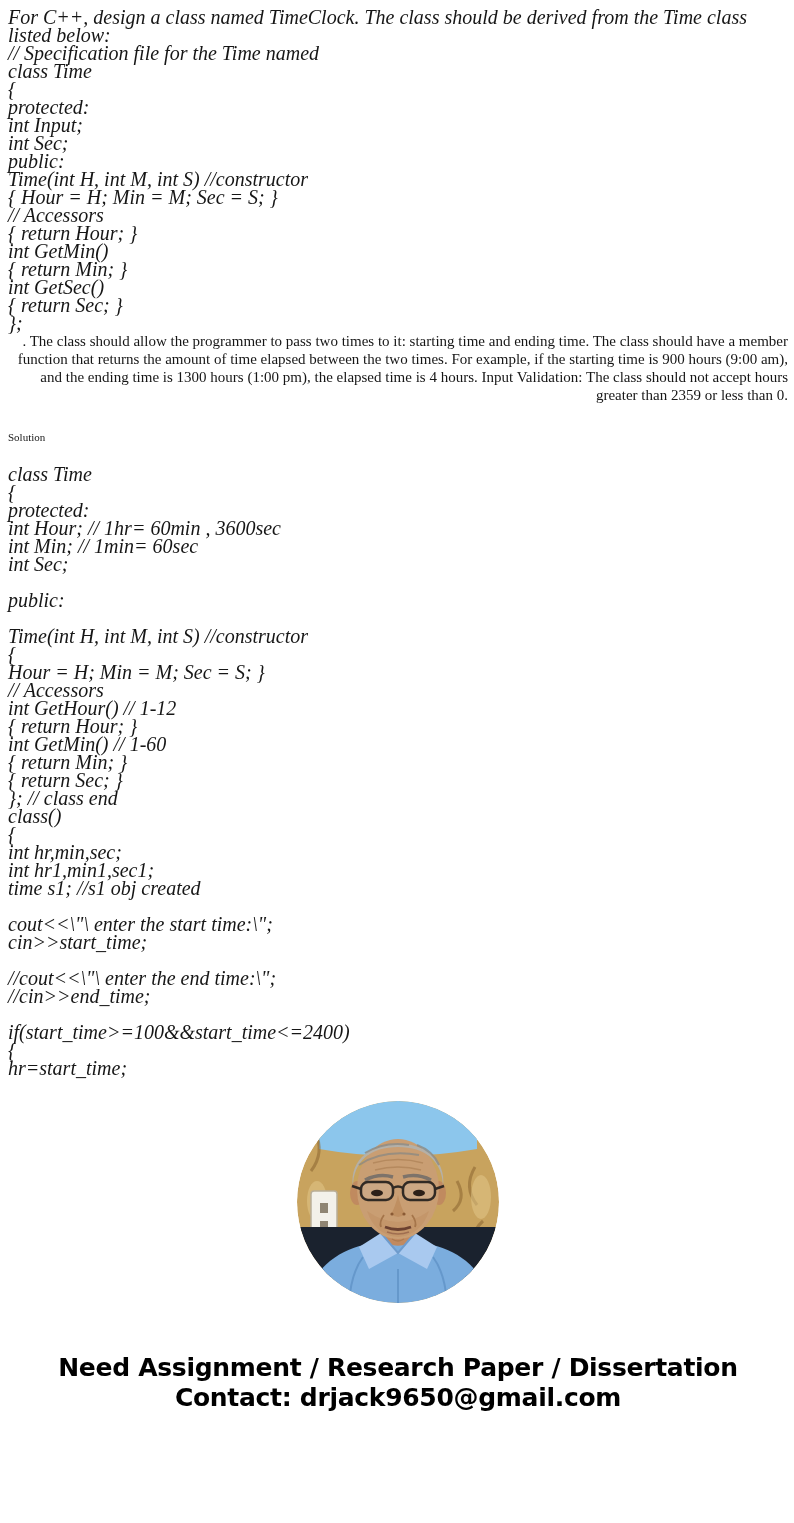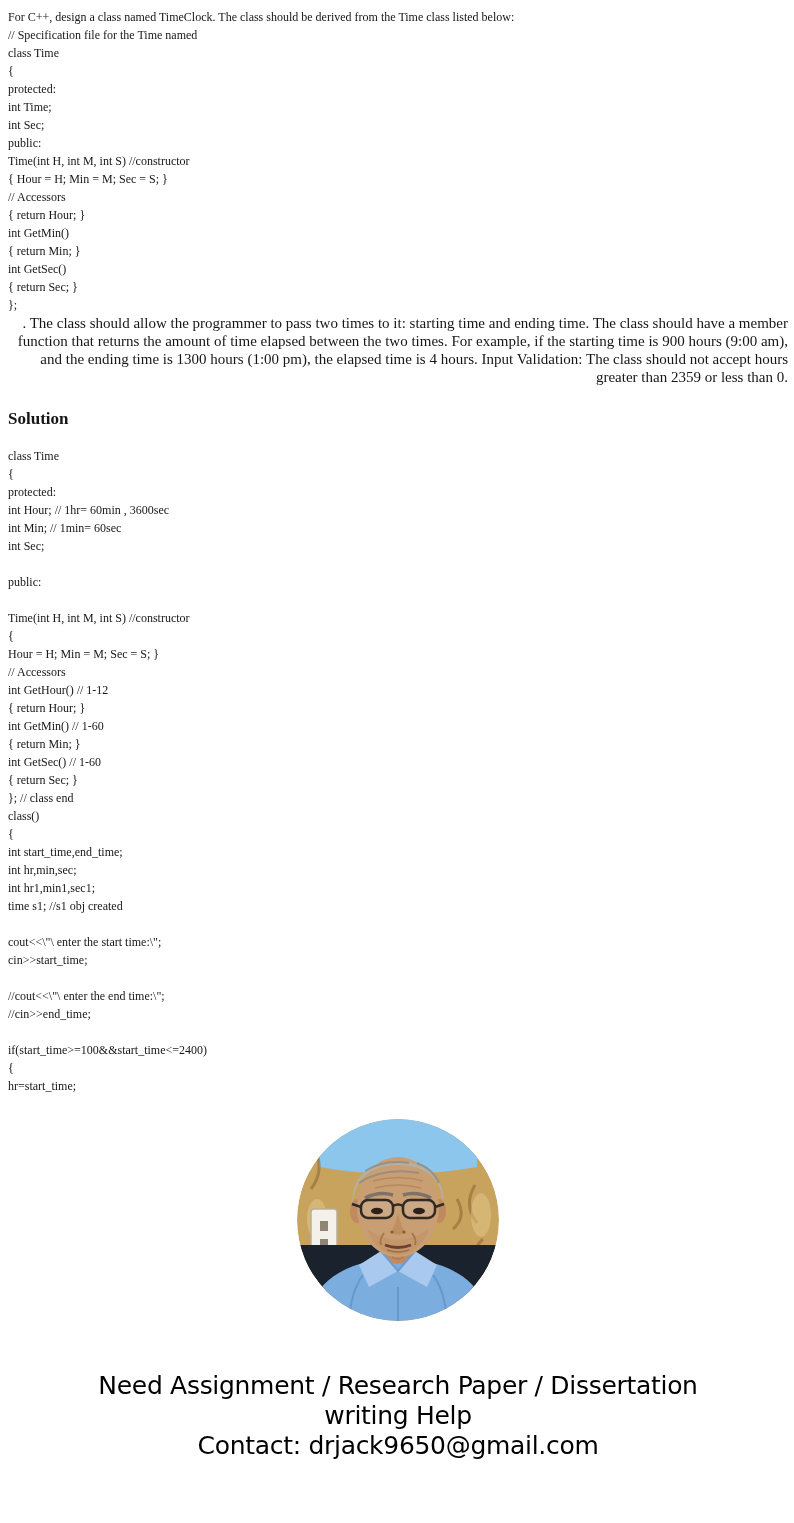--- a/index.html
+++ b/index.html
@@ -7,74 +7,75 @@
   body {
     width: 794px;
     height: 1523px;
     background: #ffffff;
     font-family: "Liberation Serif", serif;
     color: #161616;
     overflow: hidden;
   }
   .doc { padding: 8px 6px 0 8px; }
   .tline {
-    font-size: 12px;
+    font-size: 20px;
     line-height: 18px;
     min-height: 18px;
     white-space: pre-wrap;
+    font-style: italic;
   }
   .para {
     font-size: 15px;
     line-height: 18px;
     width: 780px;
     text-align: right;
   }
   .heading {
-    font-weight: bold;
-    font-size: 17px;
+    font-weight: normal;
+    font-size: 11px;
     line-height: 20px;
     margin-top: 23px;
     margin-bottom: 18px;
   }
   .avatar-wrap {
     margin-top: 24px;
     display: flex;
     justify-content: center;
   }
   .avatar-circle {
     width: 202px;
     height: 202px;
     border-radius: 50%;
     overflow: hidden;
     display: block;
   }
   .footer {
     margin-top: 50px;
     text-align: center;
     font-family: "DejaVu Sans", sans-serif;
-    font-weight: normal;
+    font-weight: bold;
     font-size: 25px;
     line-height: 30px;
     letter-spacing: -0.3px;
     color: #000000;
   }
   .footer-line { min-height: 30px; }
 </style>
 </head>
 <body>
 
 <div class="doc">
 
   <div>
       <div class="tline">For C++, design a class named TimeClock. The class should be derived from the Time class listed below:</div>
       <div class="tline">// Specification file for the Time named</div>
       <div class="tline">class Time</div>
       <div class="tline">{</div>
       <div class="tline">protected:</div>
-      <div class="tline">int Time;</div>
+      <div class="tline">int Input;</div>
       <div class="tline">int Sec;</div>
       <div class="tline">public:</div>
       <div class="tline">Time(int H, int M, int S) //constructor</div>
       <div class="tline">{ Hour = H; Min = M; Sec = S; }</div>
       <div class="tline">// Accessors</div>
       <div class="tline">{ return Hour; }</div>
       <div class="tline">int GetMin()</div>
       <div class="tline">{ return Min; }</div>
       <div class="tline">int GetSec()</div>
       <div class="tline">{ return Sec; }</div>
@@ -96,26 +97,24 @@
       <div class="tline">public:</div>
       <div class="tline"></div>
       <div class="tline">Time(int H, int M, int S) //constructor</div>
       <div class="tline">{</div>
       <div class="tline">Hour = H; Min = M; Sec = S; }</div>
       <div class="tline">// Accessors</div>
       <div class="tline">int GetHour() // 1-12</div>
       <div class="tline">{ return Hour; }</div>
       <div class="tline">int GetMin() // 1-60</div>
       <div class="tline">{ return Min; }</div>
-      <div class="tline">int GetSec() // 1-60</div>
       <div class="tline">{ return Sec; }</div>
       <div class="tline">}; // class end</div>
       <div class="tline">class()</div>
       <div class="tline">{</div>
-      <div class="tline">int start_time,end_time;</div>
       <div class="tline">int hr,min,sec;</div>
       <div class="tline">int hr1,min1,sec1;</div>
       <div class="tline">time s1; //s1 obj created</div>
       <div class="tline"></div>
       <div class="tline">cout&lt;&lt;\"\ enter the start time:\";</div>
       <div class="tline">cin&gt;&gt;start_time;</div>
       <div class="tline"></div>
       <div class="tline">//cout&lt;&lt;\"\ enter the end time:\";</div>
       <div class="tline">//cin&gt;&gt;end_time;</div>
       <div class="tline"></div>
@@ -216,17 +215,16 @@
         <path d="M88,126 q13,5 26,0" stroke="#6c4130" stroke-width="2.8" fill="none"></path>
         <path d="M90,131 q11,4 22,0" stroke="#96644a" stroke-width="1.5" fill="none" opacity="0.8"></path>
 
         <path d="M95,138 q6,4 12,0" stroke="#a5754a" stroke-width="1.5" fill="none" opacity="0.7"></path>
       </g>
     </svg>
   </div>
 
   <div class="footer">
       <div class="footer-line">Need Assignment / Research Paper / Dissertation</div>
-      <div class="footer-line">writing Help</div>
       <div class="footer-line">Contact: drjack9650@gmail.com</div>
     </div>
 
 </div>
 
 </body></html>

